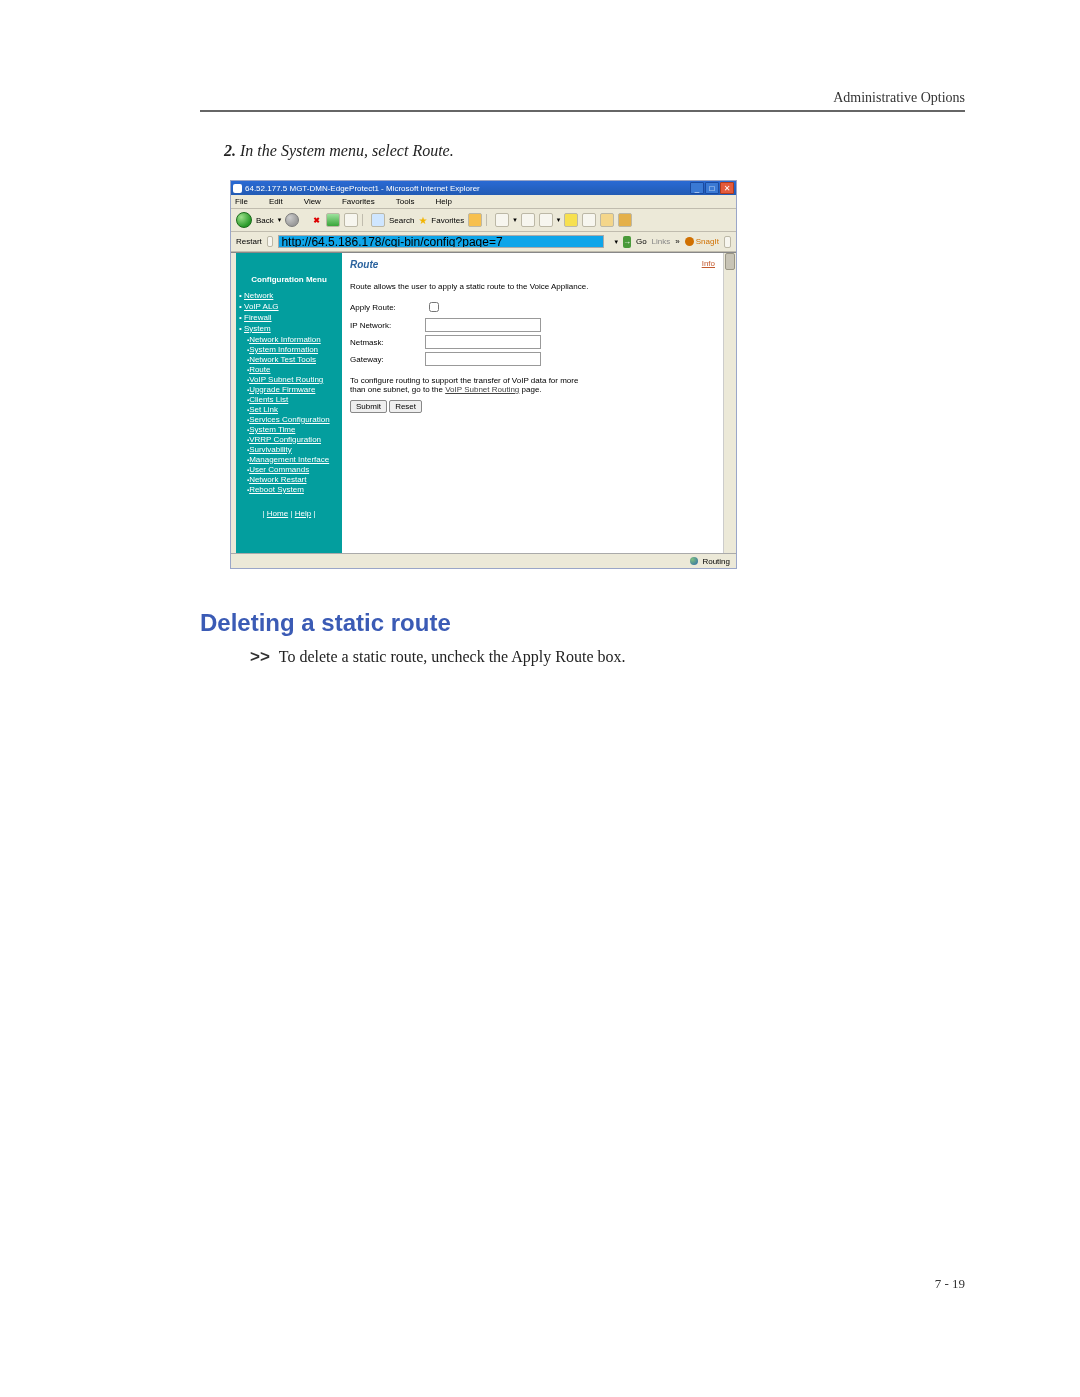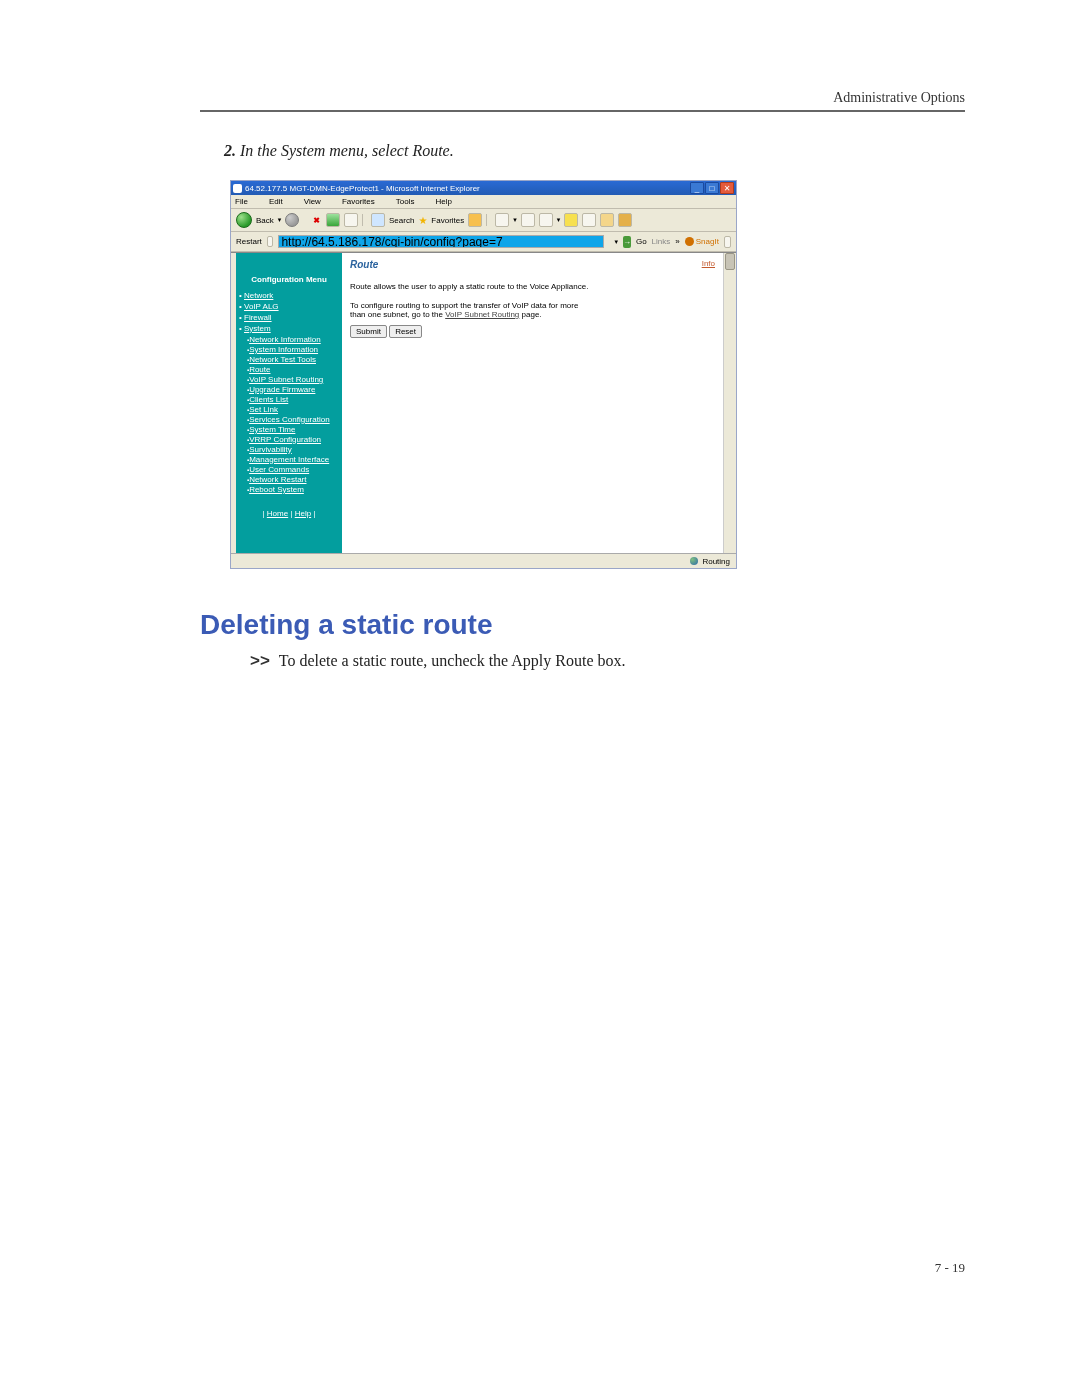--- a/index.html
+++ b/index.html
@@ -32,35 +32,35 @@
     font-size: 16px;
     color: #222;
     font-style: italic;
   }
   .ol-steps li {
     margin: 6px 0;
   }
   .ol-steps li::marker { font-weight: bold; }
   .subhead {
     color: #3b5bb5;
-    font-size: 28px;
+    font-size: 24px;
     font-family: Arial, Helvetica, sans-serif;
     font-weight: bold;
     margin: 40px 0 10px 0;
   }
   .arrow-line {
     font-family: Arial, Helvetica, sans-serif;
     font-size: 16px;
     margin-left: 50px;
   }
   .arrow-line .arrow { font-weight: bold; font-size: 17px; color: #333; }
   .footer-right {
     position: absolute;
     right: 115px;
-    bottom: 121px;
+    bottom: 105px;
     font-size: 13px;
     color: #333;
   }
 
   
   .screenshot {
     width: 505px;
     margin: 14px 0 25px 30px;
     border: 1px solid #9aa6c8;
     font-family: Tahoma, Arial, sans-serif;
@@ -280,20 +280,38 @@
           | <a href="#">Home</a>
           | <a href="#">Help</a> |
         </div>
       </div>
       <div class="ss-main">
         <div class="hdr-row">
           <span class="route-title">Route</span>
           <a href="#" class="info-link">Info</a>
         </div>
         <div class="descr">Route allows the user to apply a static route to the Voice Appliance.</div>
+        <div class="ss-form">
+          <div class="row">
+            <span class="lab">Apply Route:</span>
+            <input type="checkbox" style="">
+          </div>
+          <div class="row">
+            <span class="lab">IP Network:</span>
+            <input type="text" style="">
+          </div>
+          <div class="row">
+            <span class="lab">Netmask:</span>
+            <input type="text" style="">
+          </div>
+          <div class="row">
+            <span class="lab">Gateway:</span>
+            <input type="text" style="">
+          </div>
+        </div>
         <div class="routing-note">
           <span>To configure routing to support the transfer of VoIP data for more than one subnet, go to the </span><a href="#">VoIP Subnet Routing</a><span> page.</span>
         </div>
         <div class="ss-btns">
           <button>Submit</button>
           <button>Reset</button>
         </div>
       </div>
       <div class="ss-right-gutter">
         <div class="thumb"></div>

